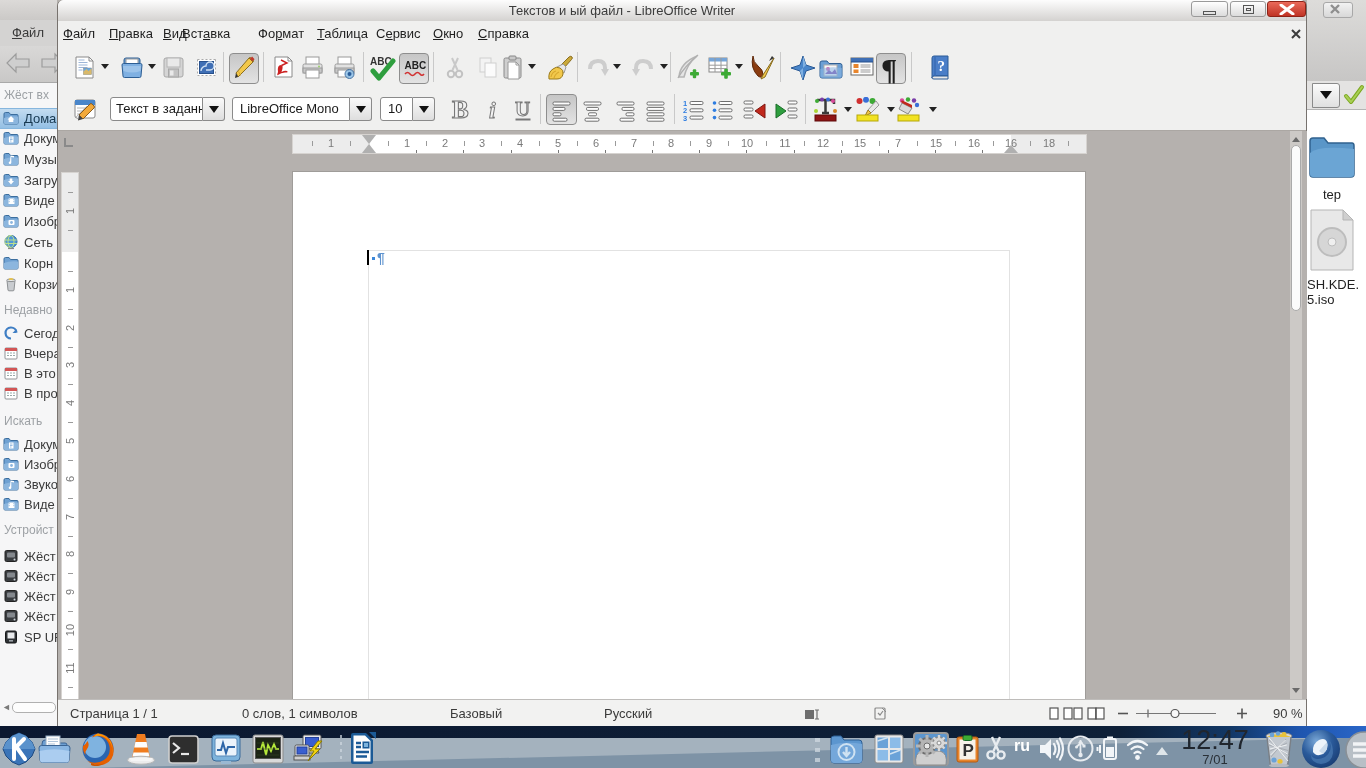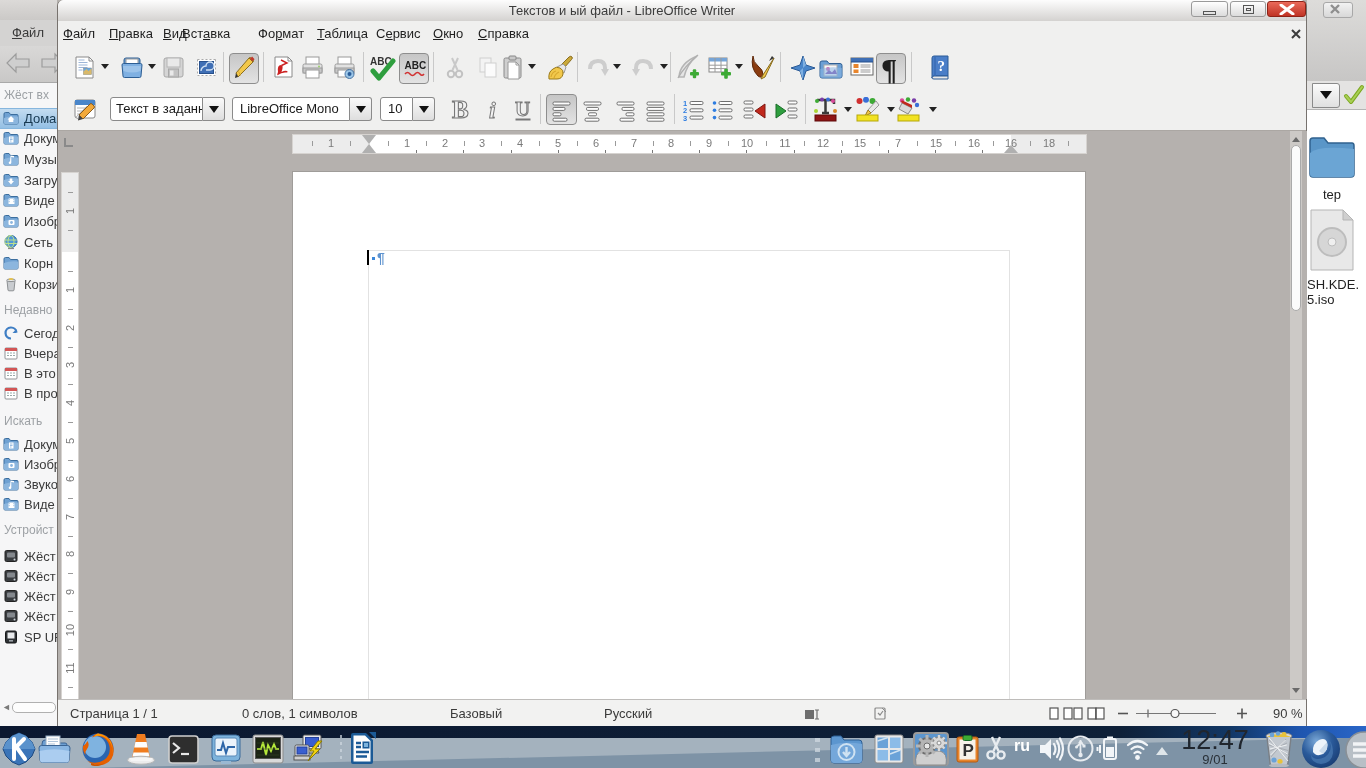--- a/index.html
+++ b/index.html
@@ -797,21 +797,21 @@
           <path d="M4 10 L4 18 M1.5 12 L1.5 16" stroke="#f2f5f8" stroke-width="2"></path>
         </svg></div>
       <div class="abs " style="left: 1125px; top: 10px; width: 25px; height: 26px;"><svg width="25" height="26" viewBox="0 0 25 26">
           <path d="M3 9 Q12.5 1 22 9 M6.5 13 Q12.5 8 18.5 13 M9.5 17 Q12.5 14.5 15.5 17" fill="none" stroke="#f2f5f8" stroke-width="2.2" stroke-linecap="round"></path>
           <circle cx="12.5" cy="21.5" r="2.4" fill="#f2f5f8"></circle>
         </svg></div>
       <div class="abs " style="left: 1155px; top: 16px; width: 14px; height: 10px;"><svg width="14" height="10" viewBox="0 0 14 10">
           <path d="M7 1 L13 9 L1 9 Z" fill="#dfe6ea"></path>
         </svg></div>
       <div class="abs " style="left: 1180px; top: -1px; width: 70px; height: 28px; color: rgb(32, 38, 46); font-size: 27px; text-align: center; font-family: &quot;Liberation Sans&quot;, sans-serif;">12:47</div>
-      <div class="abs " style="left: 1180px; top: 26px; width: 70px; height: 13px; color: rgb(42, 49, 56); font-size: 13px; text-align: center;">9/01</div>
+      <div class="abs " style="left: 1180px; top: 26px; width: 70px; height: 13px; color: rgb(42, 49, 56); font-size: 13px; text-align: center;">7/01</div>
       <div class="abs " style="left: 1262px; top: 4px; width: 35px; height: 37px;"><svg width="35" height="37" viewBox="0 0 35 37">
           <ellipse cx="17" cy="6" rx="13" ry="3.5" fill="#d9d9d9" stroke="#8a8a8a"></ellipse>
           <path d="M6 8 Q17 3 28 8" fill="none" stroke="#e8c23a" stroke-width="3"></path>
           <circle cx="10" cy="5" r="2.4" fill="#6aa2d8"></circle>
           <circle cx="22" cy="4.5" r="2.4" fill="#e8c23a"></circle>
           <circle cx="16" cy="3.5" r="2.2" fill="#6aa2d8"></circle>
           <path d="M5 7 L8 33 Q8 35.5 11 35.5 L23 35.5 Q26 35.5 26 33 L29 7" fill="#c2c8cf" stroke="#7a7f85" stroke-width="1.4"></path>
           <path d="M7 10 L26.8 26 M6.5 15 L26 20.5 M8 21 L25 13 M9 27 L24 9" stroke="#a8adb4" stroke-width="1"></path>
           <path d="M7.2 8 L26 31 M6.8 13 L25.5 24 M7.8 19 L24.8 15 M8.6 25 L23.5 10" stroke="#eef0f2" stroke-width="1"></path>
           <circle cx="12" cy="30" r="2.6" fill="#6aa2d8"></circle>

